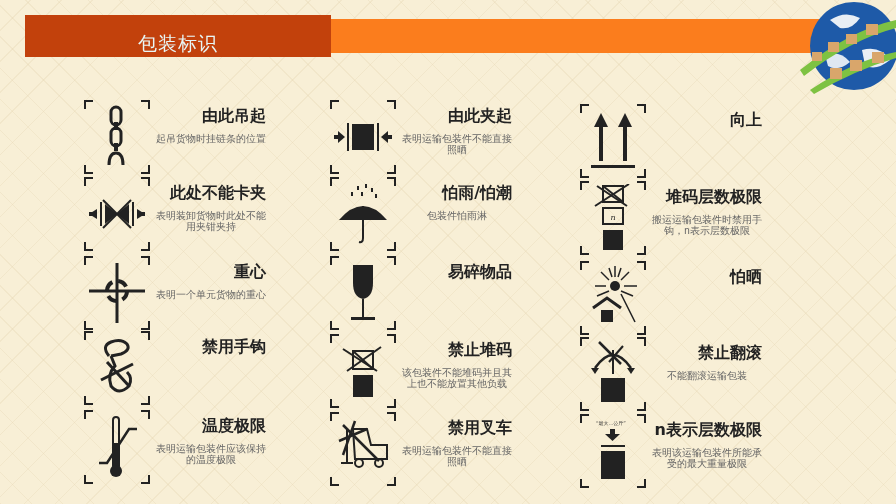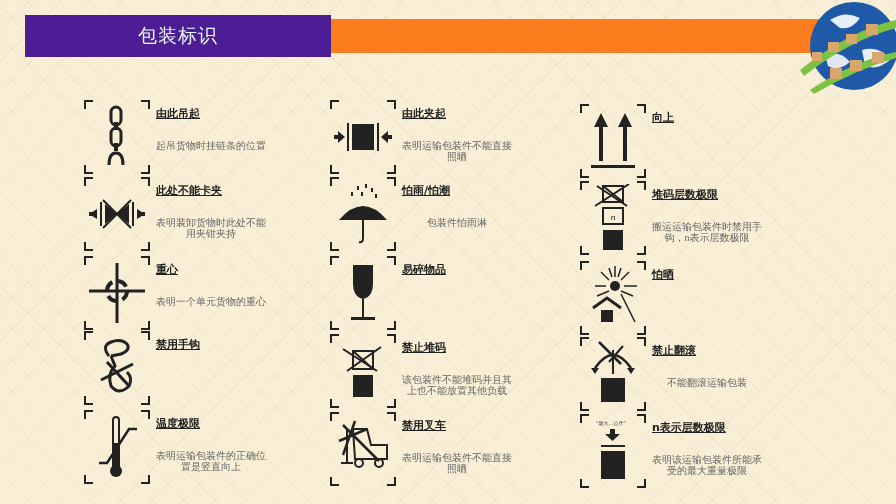--- a/index.html
+++ b/index.html
@@ -6,42 +6,42 @@
   body {
     width:896px; height:504px; overflow:hidden; position:relative;
     background:#f8efd6;
     background-image:
       repeating-linear-gradient(45deg, rgba(230,215,180,0.35) 0 1px, transparent 1px 22px),
       repeating-linear-gradient(-45deg, rgba(230,215,180,0.35) 0 1px, transparent 1px 22px);
     font-family: "DejaVu Sans", sans-serif;
   }
   .title-bar {
     position:absolute; left:25px; top:15px; width:306px; height:42px;
-    background:#4c1d95; color:#e8f6f5; display:flex; align-items:center; justify-content:center;
+    background:#c2410c; color:#e8f6f5; display:flex; align-items:flex-end; justify-content:center;
     font-size:19px; letter-spacing:1px;
   }
   .orange-bar {
     position:absolute; left:331px; top:19px; width:500px; height:34px; background:#fb7d1d;
   }
   .globe { position:absolute; left:800px; top:0; width:96px; height:95px; }
   .item { position:absolute; width:240px; height:74px; }
   .frame { position:absolute; left:12px; top:0; width:66px; height:74px; }
   .corner { position:absolute; width:7px; height:7px; border-color:#222; border-style:solid; border-width:0; }
   .c-tl { left:0; top:0; border-top-width:2px; border-left-width:2px; }
   .c-tr { right:0; top:0; border-top-width:2px; border-right-width:2px; }
   .c-bl { left:0; bottom:0; border-bottom-width:2px; border-left-width:2px; }
   .c-br { right:0; bottom:0; border-bottom-width:2px; border-right-width:2px; }
   .frame svg { position:absolute; left:3px; top:3px; width:60px; height:68px; }
   .label {
-    position:absolute; left:84px; top:6px; width:110px; text-align:left;
-    font-size:11px; font-weight:bold; color:#222;text-decoration:underline;
+    position:absolute; left:84px; top:6px; width:110px; text-align:right;
+    font-size:16px; font-weight:bold; color:#222;
   }
   .desc {
-    position:absolute; left:84px; top:40px; width:110px; text-align:center;
-    font-family:Liberation Serif, serif; font-size:10px; line-height:11px; color:#666;
+    position:absolute; left:84px; top:34px; width:110px; text-align:center;
+    font-family:Liberation Mono, monospace; font-size:10px; line-height:11px; color:#666;
   }
 </style>
 </head>
 <body>
 
 <div class="title-bar">
   <span>包装标识</span>
 </div>
 <div class="orange-bar"></div>
 
@@ -141,21 +141,21 @@
       <div class="corner c-bl"></div>
       <div class="corner c-br"></div>
     <svg viewBox="0 0 60 68">
       <rect x="26" y="4" width="6" height="52" rx="3" fill="none" stroke="#222" stroke-width="2"></rect>
       <rect x="27" y="30" width="4" height="26" fill="#222"></rect>
       <circle cx="29" cy="58" r="6" fill="#222"></circle>
       <path d="M12 50 L20 50 L42 16 L50 16" fill="none" stroke="#222" stroke-width="2.5"></path>
     </svg>
   </div>
   <div class="label">温度极限</div>
-  <div class="desc">表明运输包装件的正确位置是竖直向上</div>
+  <div class="desc">表明运输包装件应该保持的温度极限</div>
 </div>
 
 <div class="item" style="left:318px;top:100px;">
   <div class="frame">
     <div class="corner c-tl"></div>
       <div class="corner c-tr"></div>
       <div class="corner c-bl"></div>
       <div class="corner c-br"></div>
     <svg viewBox="0 0 60 68">
       <path d="M12 34 L5 28 L5 40 Z" fill="#222"></path>

